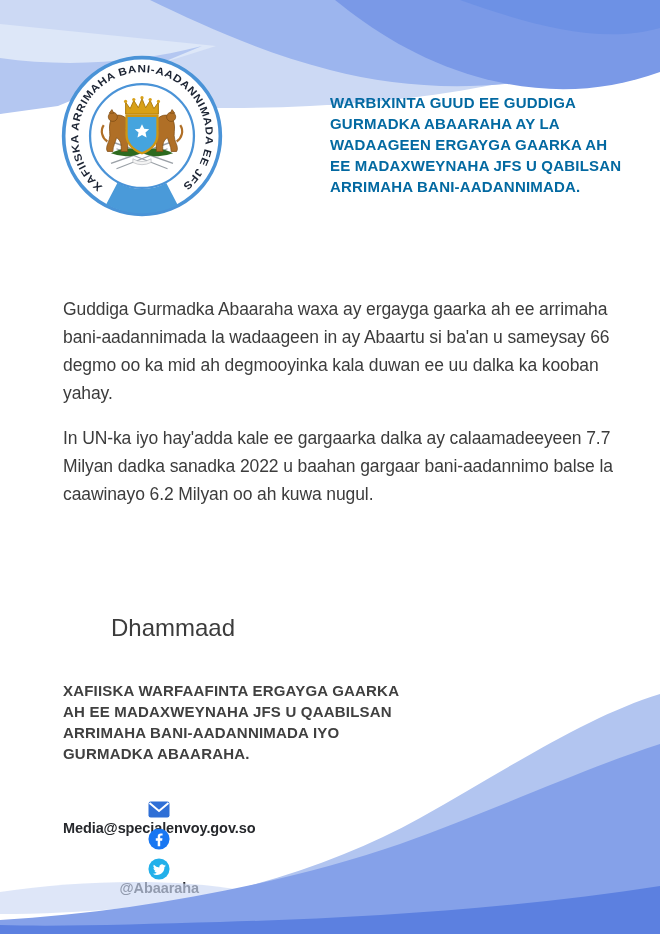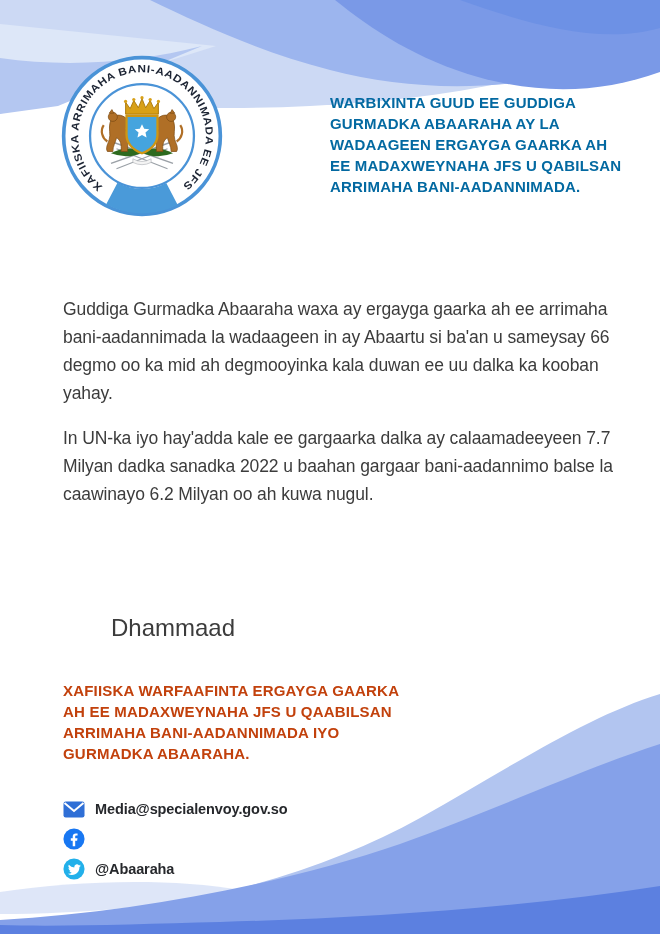--- a/index.html
+++ b/index.html
@@ -20,25 +20,25 @@
   .body-text{position:absolute;left:63px;top:256px;width:552px;margin-top:39px;}
   .body-text p{
     margin:0 0 17px 0;font-size:17.5px;line-height:28px;color:#3c3c3c;
     letter-spacing:-0.1px;
   }
   .closing{
     position:absolute;left:63px;top:614px;font-size:24px;color:#3c3c3c;margin-left:48px;
   }
   .office-block{
     position:absolute;left:63px;top:680px;width:350px;
-    font-size:15px;font-weight:700;line-height:21px;color:#c2410c;
+    font-size:15px;font-weight:700;line-height:21px;color:#404040;
     letter-spacing:.2px;
   }
   .contact{position:absolute;left:63px;top:798px;display:flex;flex-direction:column;gap:8px;}
-  .contact-row{display:flex;align-items:center;gap:10px;height:22px;cursor:pointer;}
+  .contact-row{display:flex;align-items:center;height:22px;cursor:pointer;flex-direction:column;}
   .contact-row .ico{width:22px;height:22px;flex:0 0 auto;display:flex;align-items:center;justify-content:center;}
   .contact-row .lbl{font-size:14.5px;font-weight:700;color:#26282c;letter-spacing:-0.1px;}
 </style>
 </head>
 <body>
 
 <div class="page">
 
   <svg class="wave top" width="660" height="150" viewBox="0 0 660 150">
     <path fill="#ccd9f4" d="M0,0 H660 V34 C540,84 430,100 310,106 C190,112 80,104 0,88 Z"></path>

